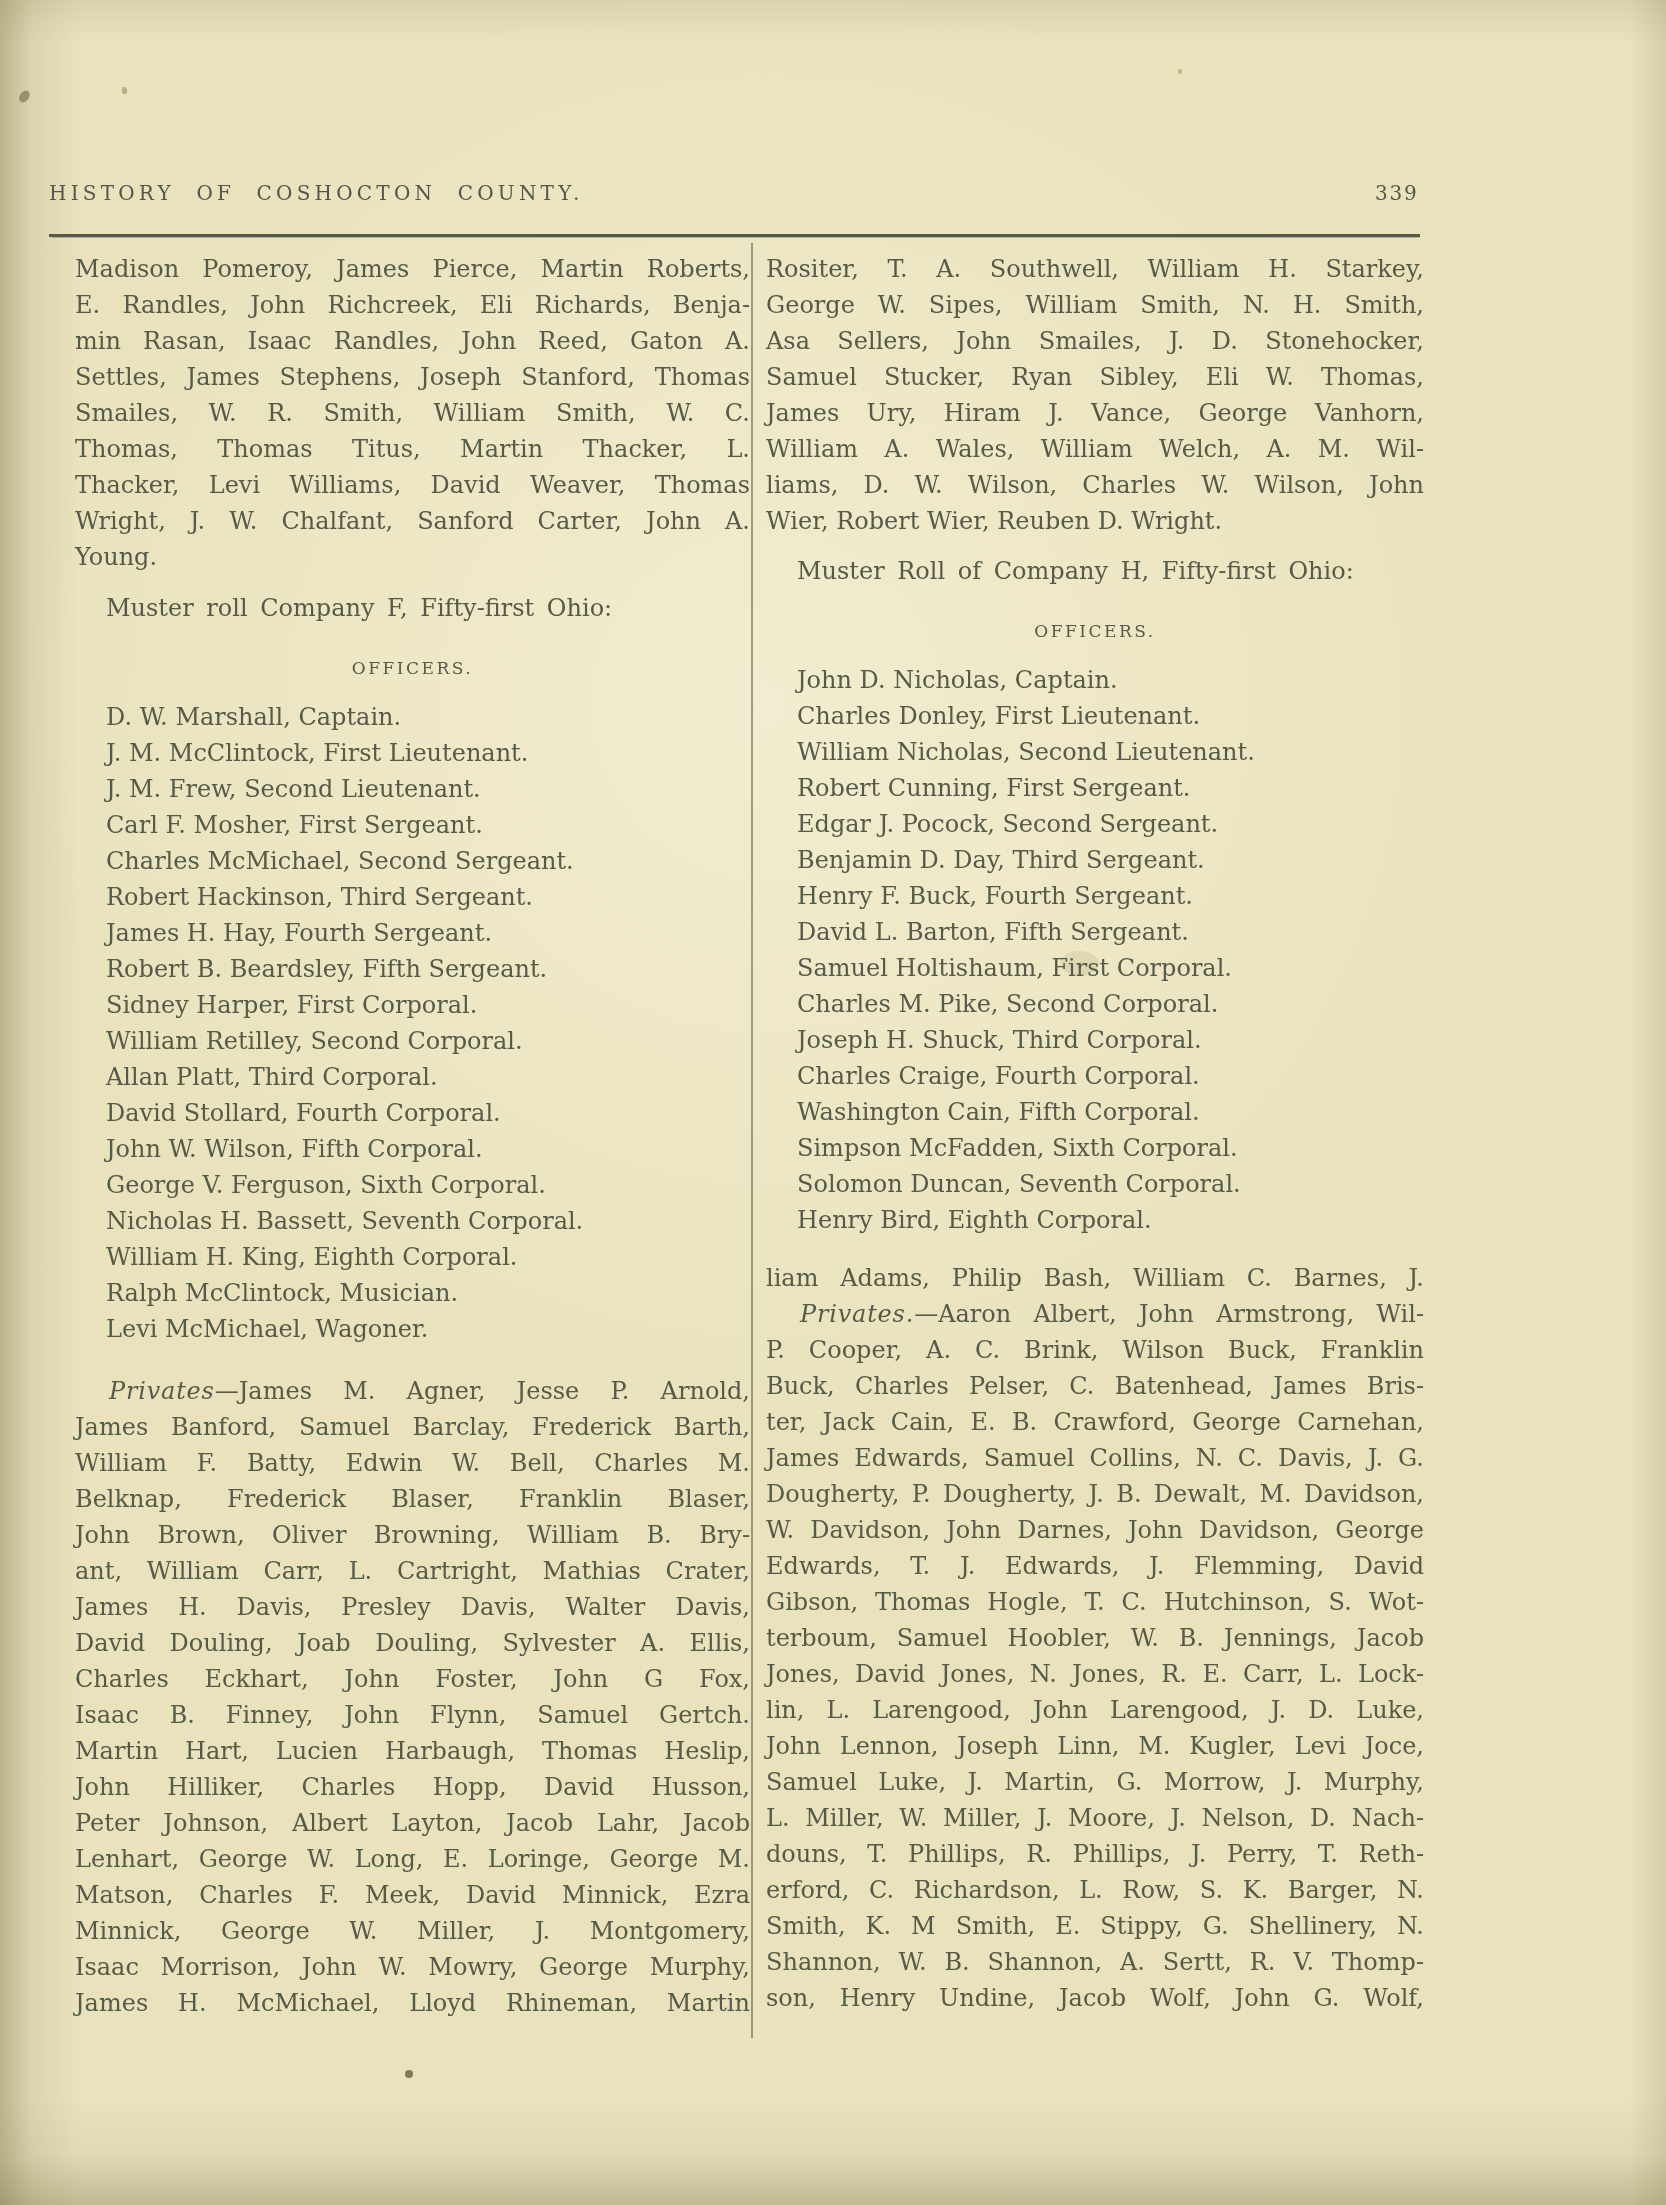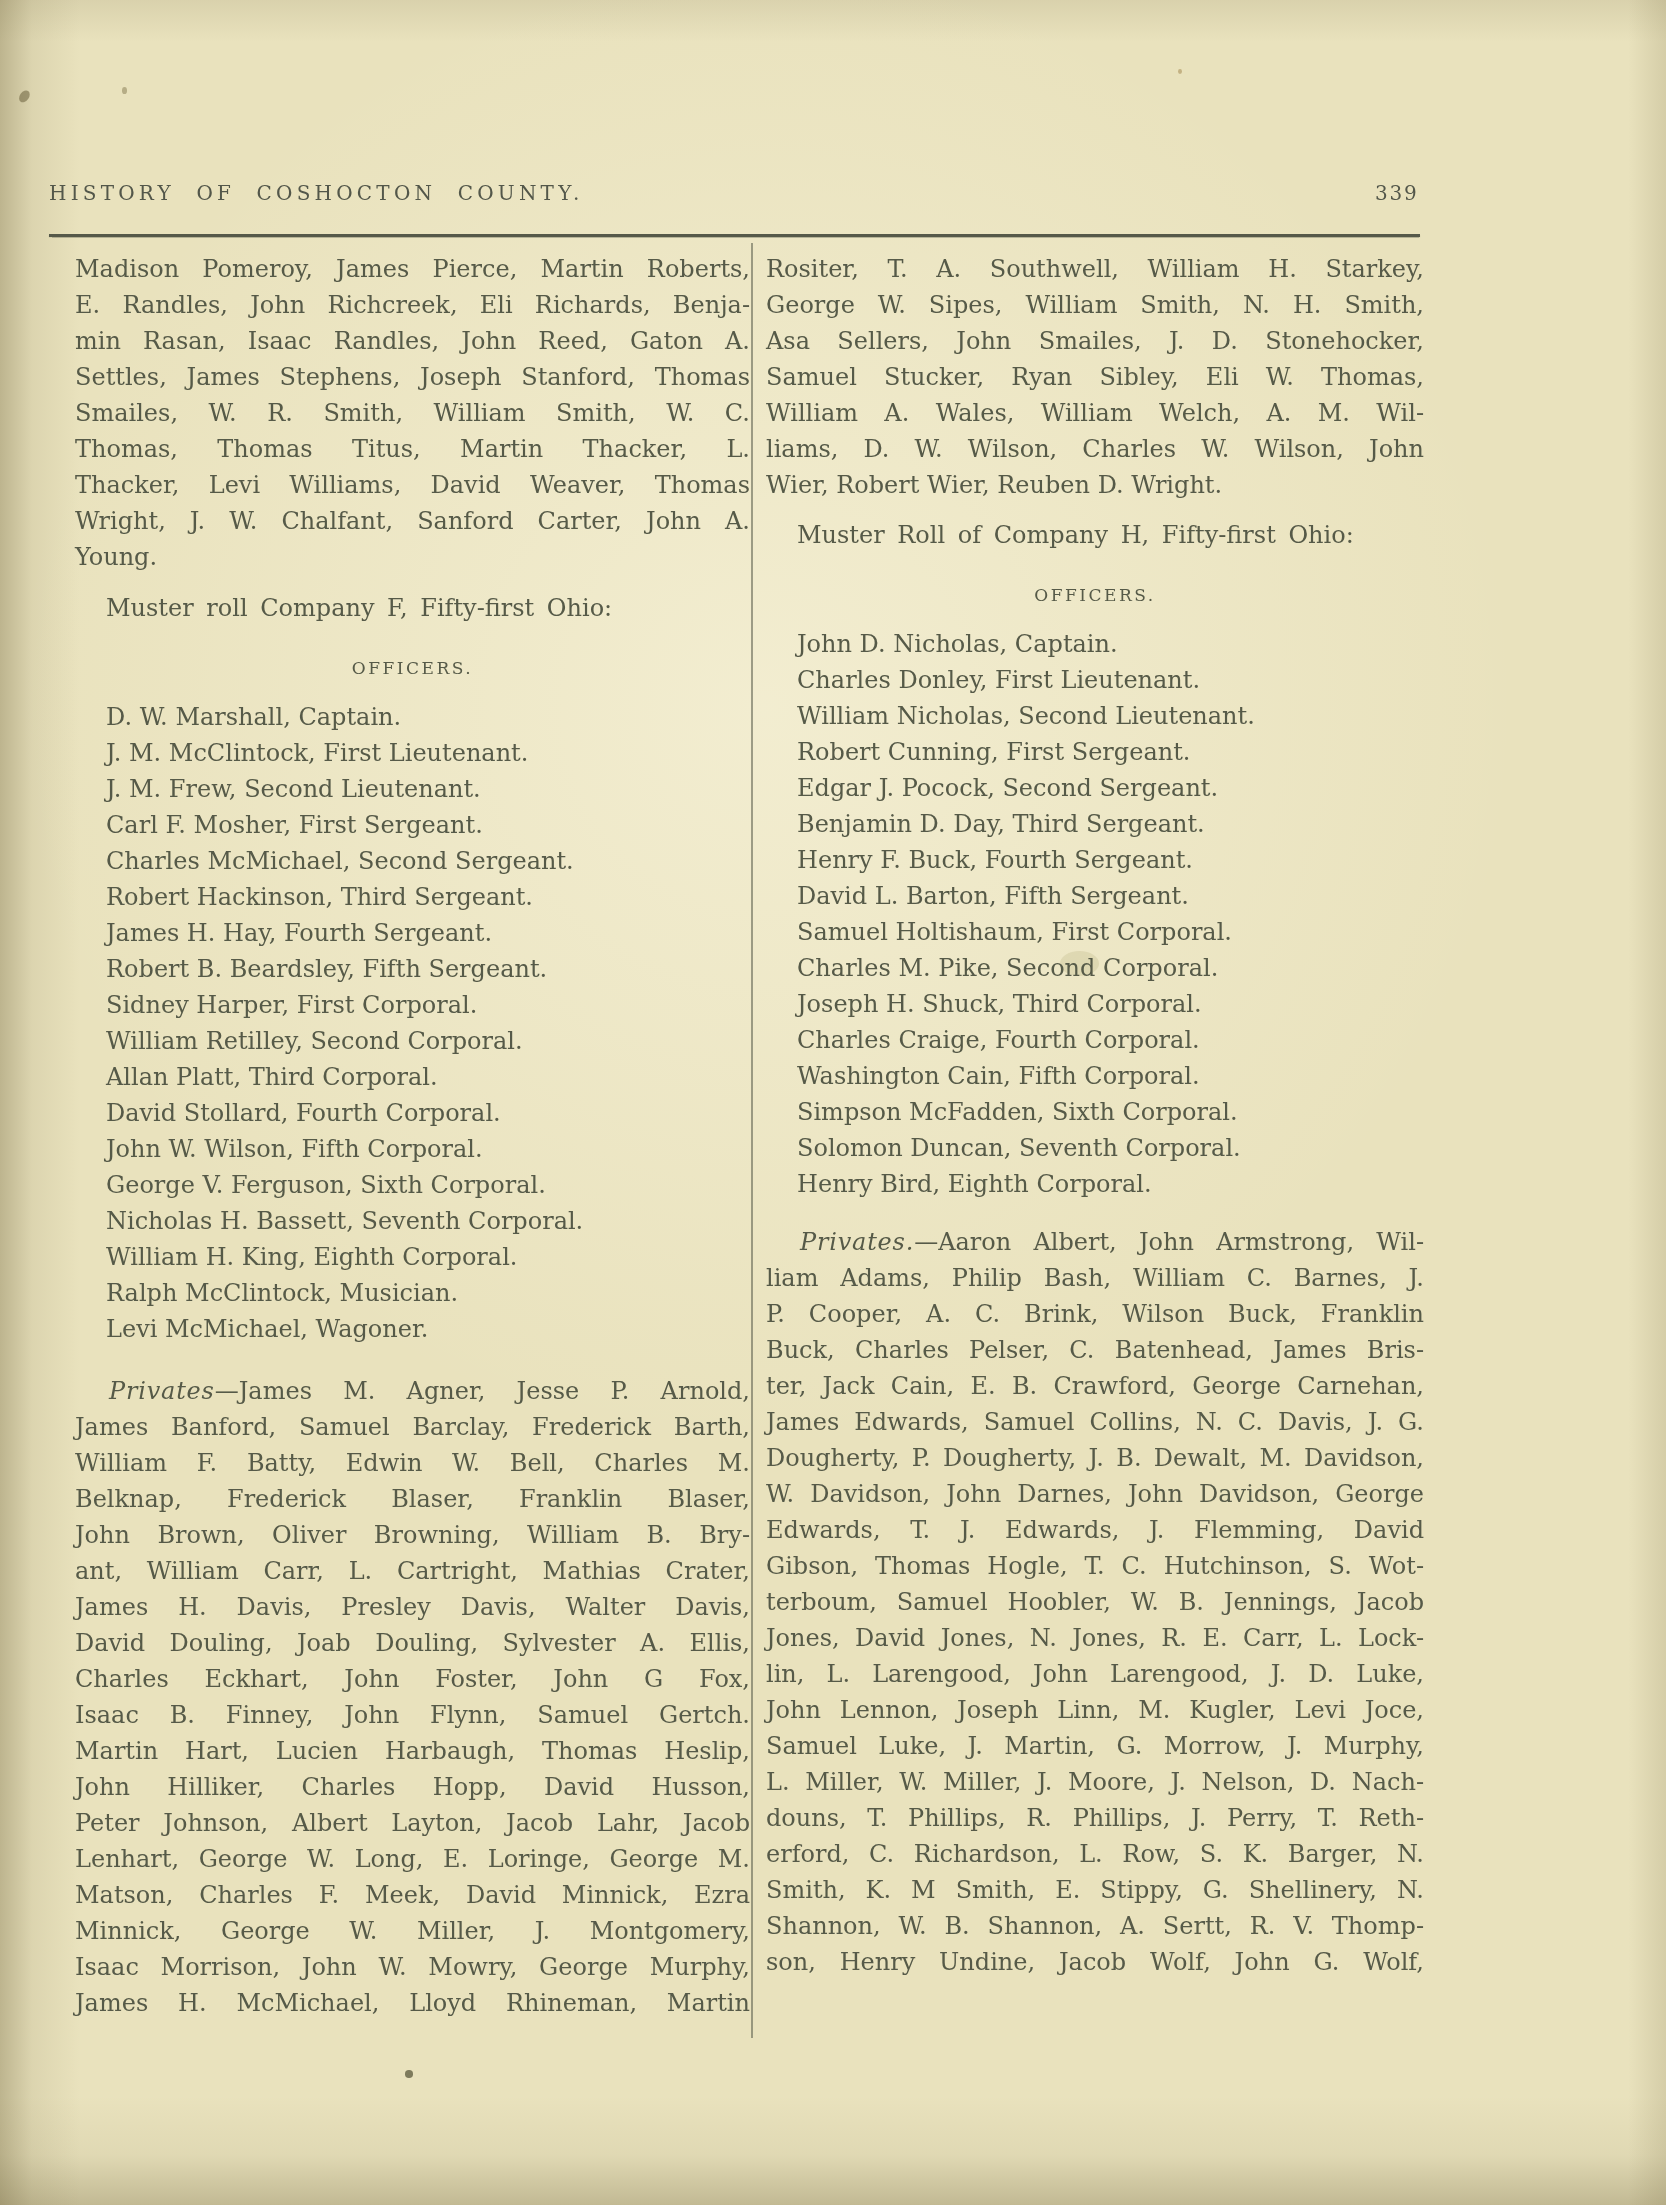--- a/index.html
+++ b/index.html
@@ -133,20 +133,21 @@
       <div class="j">James H. McMichael, Lloyd Rhineman, Martin</div>
     </div>
   </div>
 
   <div class="col colR">
     <div class="para">
       <div class="j">Rositer, T. A. Southwell, William H. Starkey,</div>
       <div class="j">George W. Sipes, William Smith, N. H. Smith,</div>
       <div class="j">Asa Sellers, John Smailes, J. D. Stonehocker,</div>
       <div class="j">Samuel Stucker, Ryan Sibley, Eli W. Thomas,</div>
+      <div class="j">James Ury, Hiram J. Vance, George Vanhorn,</div>
       <div class="j">William A. Wales, William Welch, A. M. Wil-</div>
       <div class="j">liams, D. W. Wilson, Charles W. Wilson, John</div>
       <div class="l">Wier, Robert Wier, Reuben D. Wright.</div>
     </div>
 
     <div class="muster">Muster Roll of Company H, Fifty-first Ohio:</div>
     <div class="oh">OFFICERS.</div>
 
     <div class="officers">
       <div>John D. Nicholas, Captain.</div>
@@ -161,22 +162,22 @@
       <div>Charles M. Pike, Second Corporal.</div>
       <div>Joseph H. Shuck, Third Corporal.</div>
       <div>Charles Craige, Fourth Corporal.</div>
       <div>Washington Cain, Fifth Corporal.</div>
       <div>Simpson McFadden, Sixth Corporal.</div>
       <div>Solomon Duncan, Seventh Corporal.</div>
       <div>Henry Bird, Eighth Corporal.</div>
     </div>
 
     <div class="para privates">
+      <div class="j">liam Adams, Philip Bash, William C. Barnes, J.</div>
       <div class="j ind"><em class="pv">Privates.</em><span>—Aaron Albert, John Armstrong, Wil-</span></div>
-      <div class="j">liam Adams, Philip Bash, William C. Barnes, J.</div>
       <div class="j">P. Cooper, A. C. Brink, Wilson Buck, Franklin</div>
       <div class="j">Buck, Charles Pelser, C. Batenhead, James Bris-</div>
       <div class="j">ter, Jack Cain, E. B. Crawford, George Carnehan,</div>
       <div class="j">James Edwards, Samuel Collins, N. C. Davis, J. G.</div>
       <div class="j">Dougherty, P. Dougherty, J. B. Dewalt, M. Davidson,</div>
       <div class="j">W. Davidson, John Darnes, John Davidson, George</div>
       <div class="j">Edwards, T. J. Edwards, J. Flemming, David</div>
       <div class="j">Gibson, Thomas Hogle, T. C. Hutchinson, S. Wot-</div>
       <div class="j">terboum, Samuel Hoobler, W. B. Jennings, Jacob</div>
       <div class="j">Jones, David Jones, N. Jones, R. E. Carr, L. Lock-</div>

